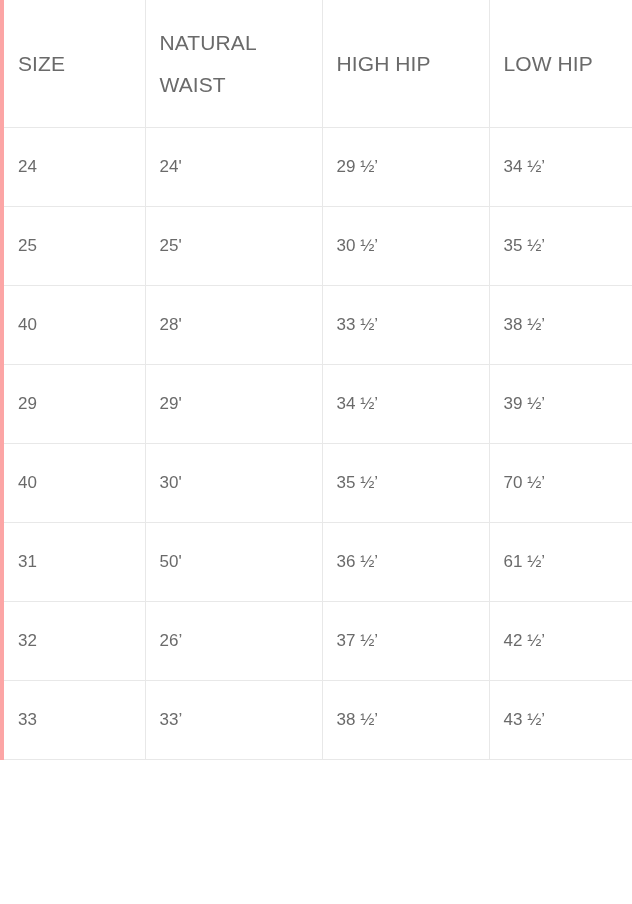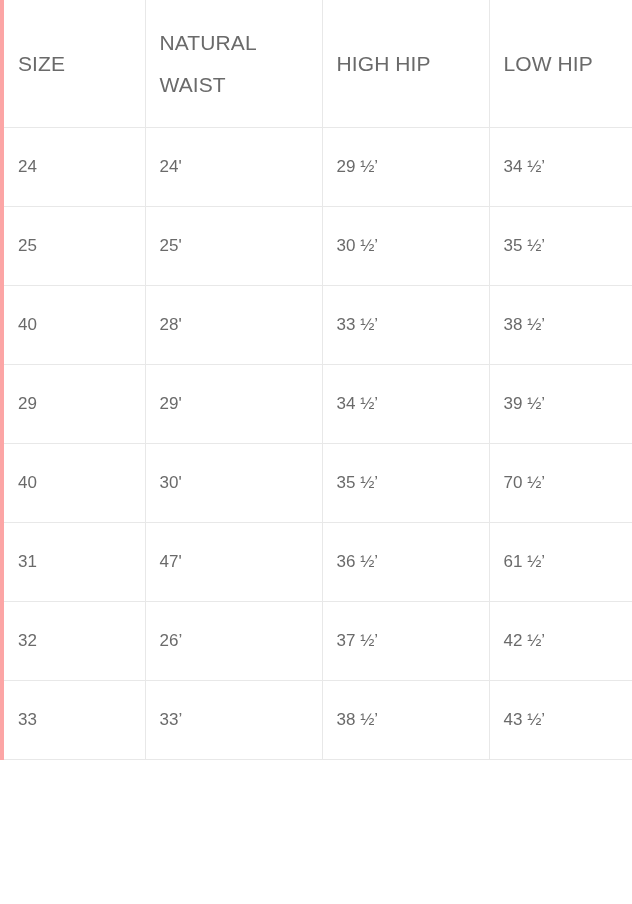--- a/index.html
+++ b/index.html
@@ -103,21 +103,21 @@
         <td>39 ½’</td>
       </tr>
       <tr>
         <td>40</td>
         <td>30'</td>
         <td>35 ½’</td>
         <td>70 ½’</td>
       </tr>
       <tr>
         <td>31</td>
-        <td>47'</td>
+        <td>50'</td>
         <td>36 ½’</td>
         <td>61 ½’</td>
       </tr>
       <tr>
         <td>32</td>
         <td>26’</td>
         <td>37 ½’</td>
         <td>42 ½’</td>
       </tr>
       <tr>

